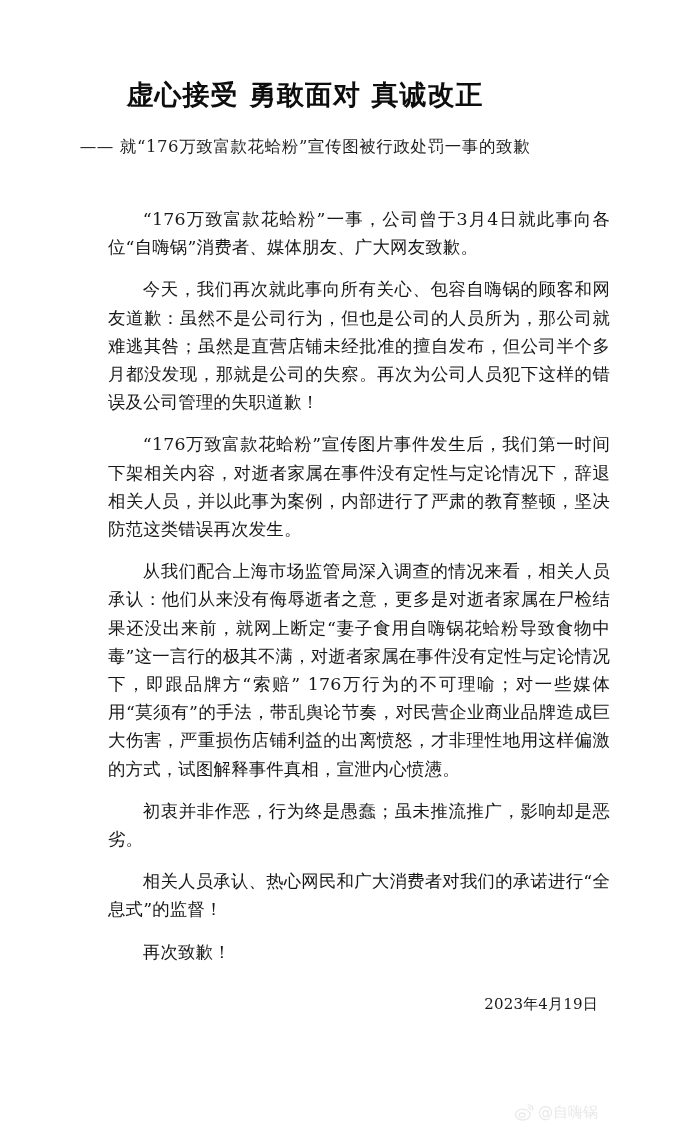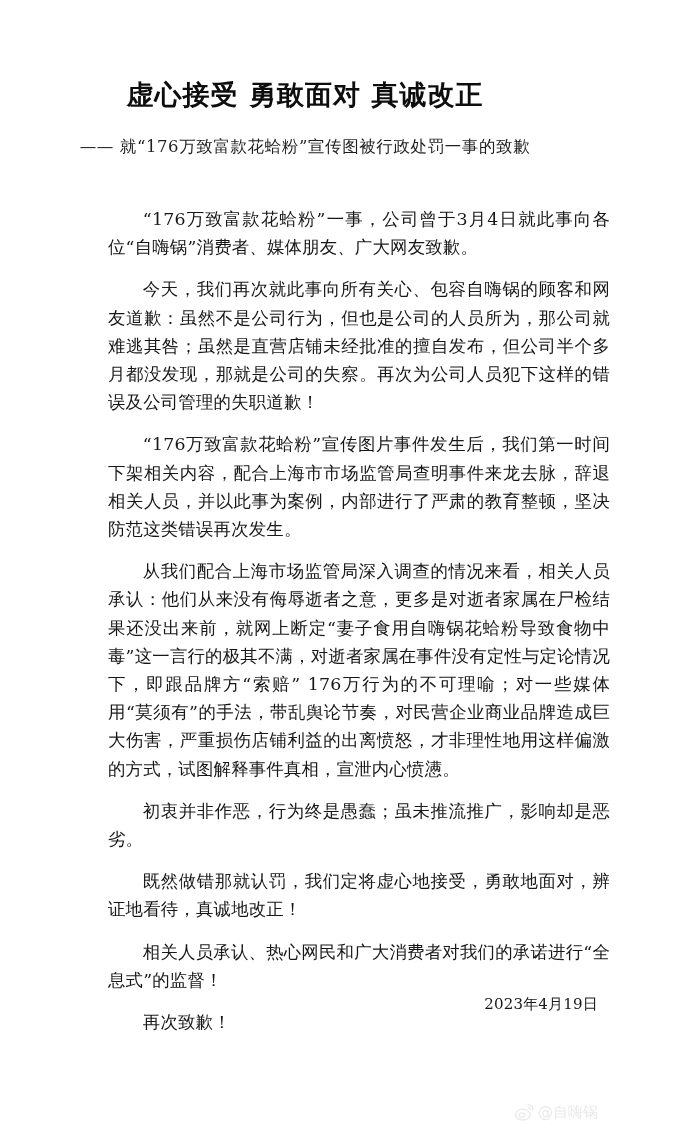--- a/index.html
+++ b/index.html
@@ -130,24 +130,23 @@
 
 <div class="page">
 
   <h1 class="doc-title">虚心接受  勇敢面对  真诚改正</h1>
 
   <div class="doc-subtitle">—— 就“176万致富款花蛤粉”宣传图被行政处罚一事的致歉</div>
 
   <div class="body-block">
     <p class="para">“176万致富款花蛤粉”一事，公司曾于3月4日就此事向各位“自嗨锅”消费者、媒体朋友、广大网友致歉。</p>
     <p class="para">今天，我们再次就此事向所有关心、包容自嗨锅的顾客和网友道歉：虽然不是公司行为，但也是公司的人员所为，那公司就难逃其咎；虽然是直营店铺未经批准的擅自发布，但公司半个多月都没发现，那就是公司的失察。再次为公司人员犯下这样的错误及公司管理的失职道歉！</p>
-    <p class="para">“176万致富款花蛤粉”宣传图片事件发生后，我们第一时间下架相关内容，配合上海市市场监管局查明事件来龙去脉，辞退相关人员，并以此事为案例，内部进行了严肃的教育整顿，坚决防范这类错误再次发生。</p>
+    <p class="para">“176万致富款花蛤粉”宣传图片事件发生后，我们第一时间下架相关内容，对逝者家属在事件没有定性与定论情况下，辞退相关人员，并以此事为案例，内部进行了严肃的教育整顿，坚决防范这类错误再次发生。</p>
     <p class="para">从我们配合上海市场监管局深入调查的情况来看，相关人员承认：他们从来没有侮辱逝者之意，更多是对逝者家属在尸检结果还没出来前，就网上断定“妻子食用自嗨锅花蛤粉导致食物中毒”这一言行的极其不满，对逝者家属在事件没有定性与定论情况下，即跟品牌方“索赔” 176万行为的不可理喻；对一些媒体用“莫须有”的手法，带乱舆论节奏，对民营企业商业品牌造成巨大伤害，严重损伤店铺利益的出离愤怒，才非理性地用这样偏激的方式，试图解释事件真相，宣泄内心愤懑。</p>
     <p class="para">初衷并非作恶，行为终是愚蠢；虽未推流推广，影响却是恶劣。</p>
-    <p class="para">既然做错那就认罚，我们定将虚心地接受，勇敢地面对，辨证地看待，真诚地改正！</p>
     <p class="para">相关人员承认、热心网民和广大消费者对我们的承诺进行“全息式”的监督！</p>
     <p class="para">再次致歉！</p>
   </div>
 
   <div class="signature-block">
     <div class="sig-date">2023年4月19日</div>
   </div>
 
   <div class="watermark">
     <span class="watermark-logo-wrap">

